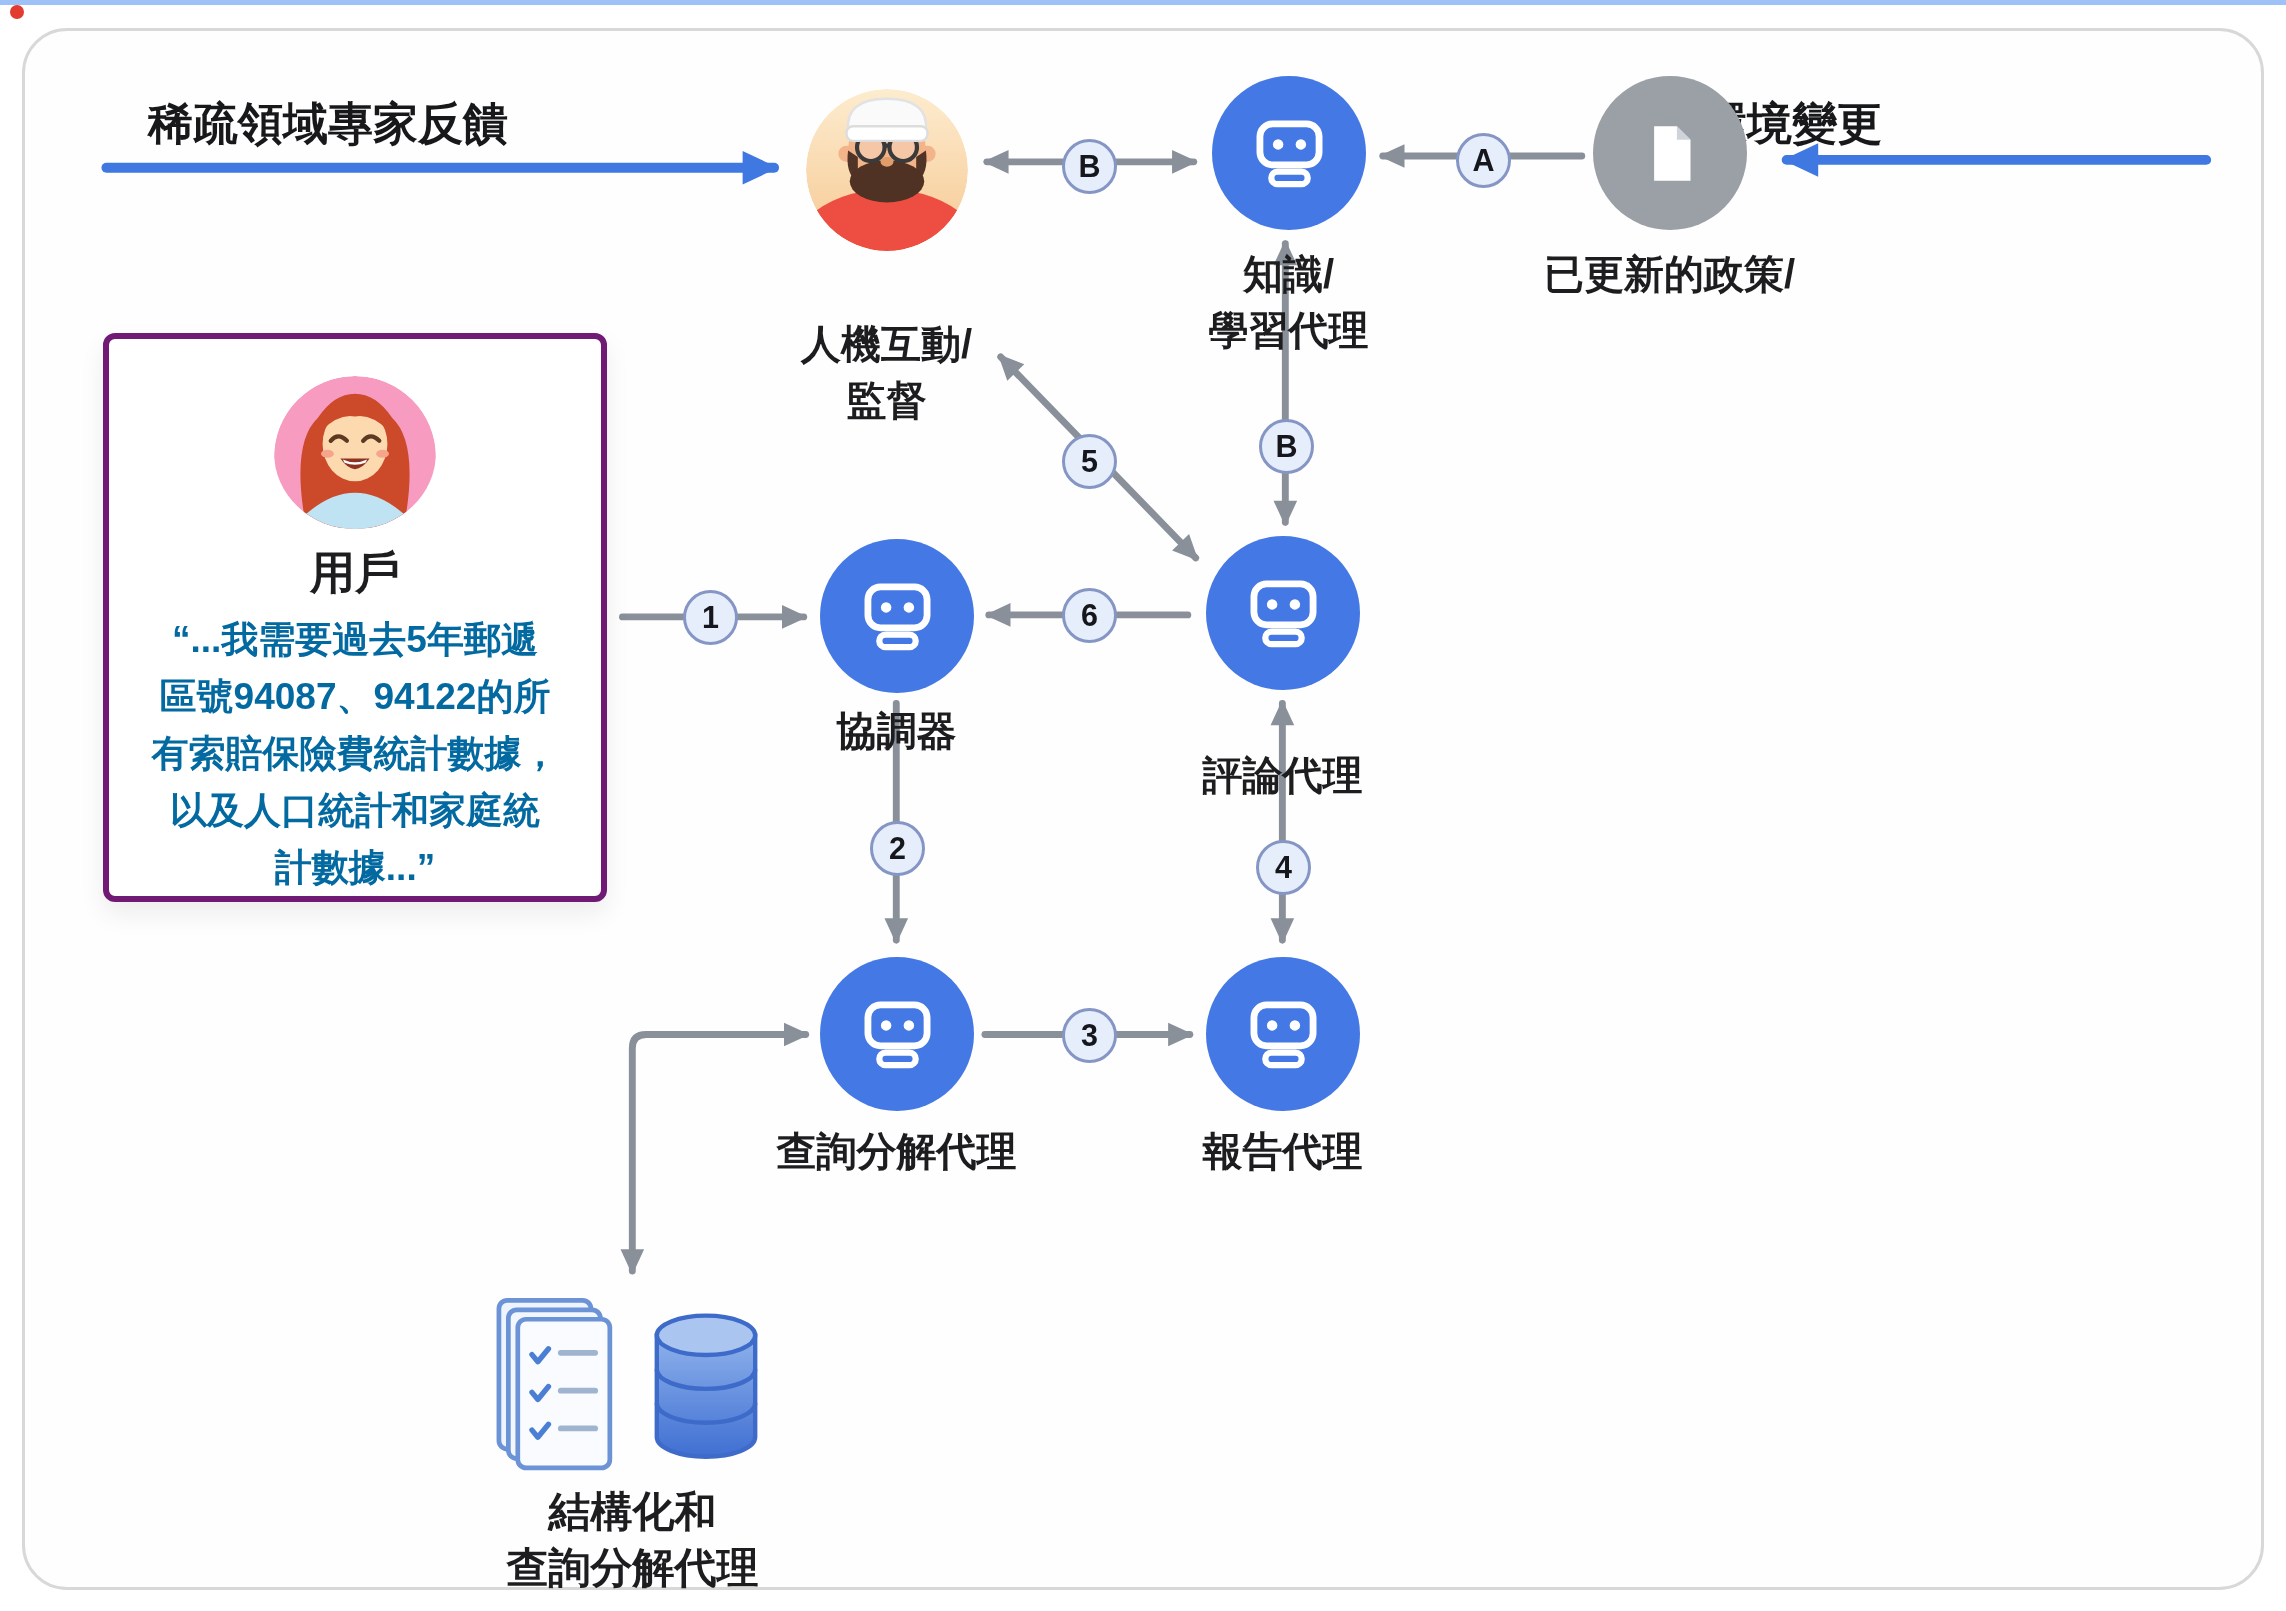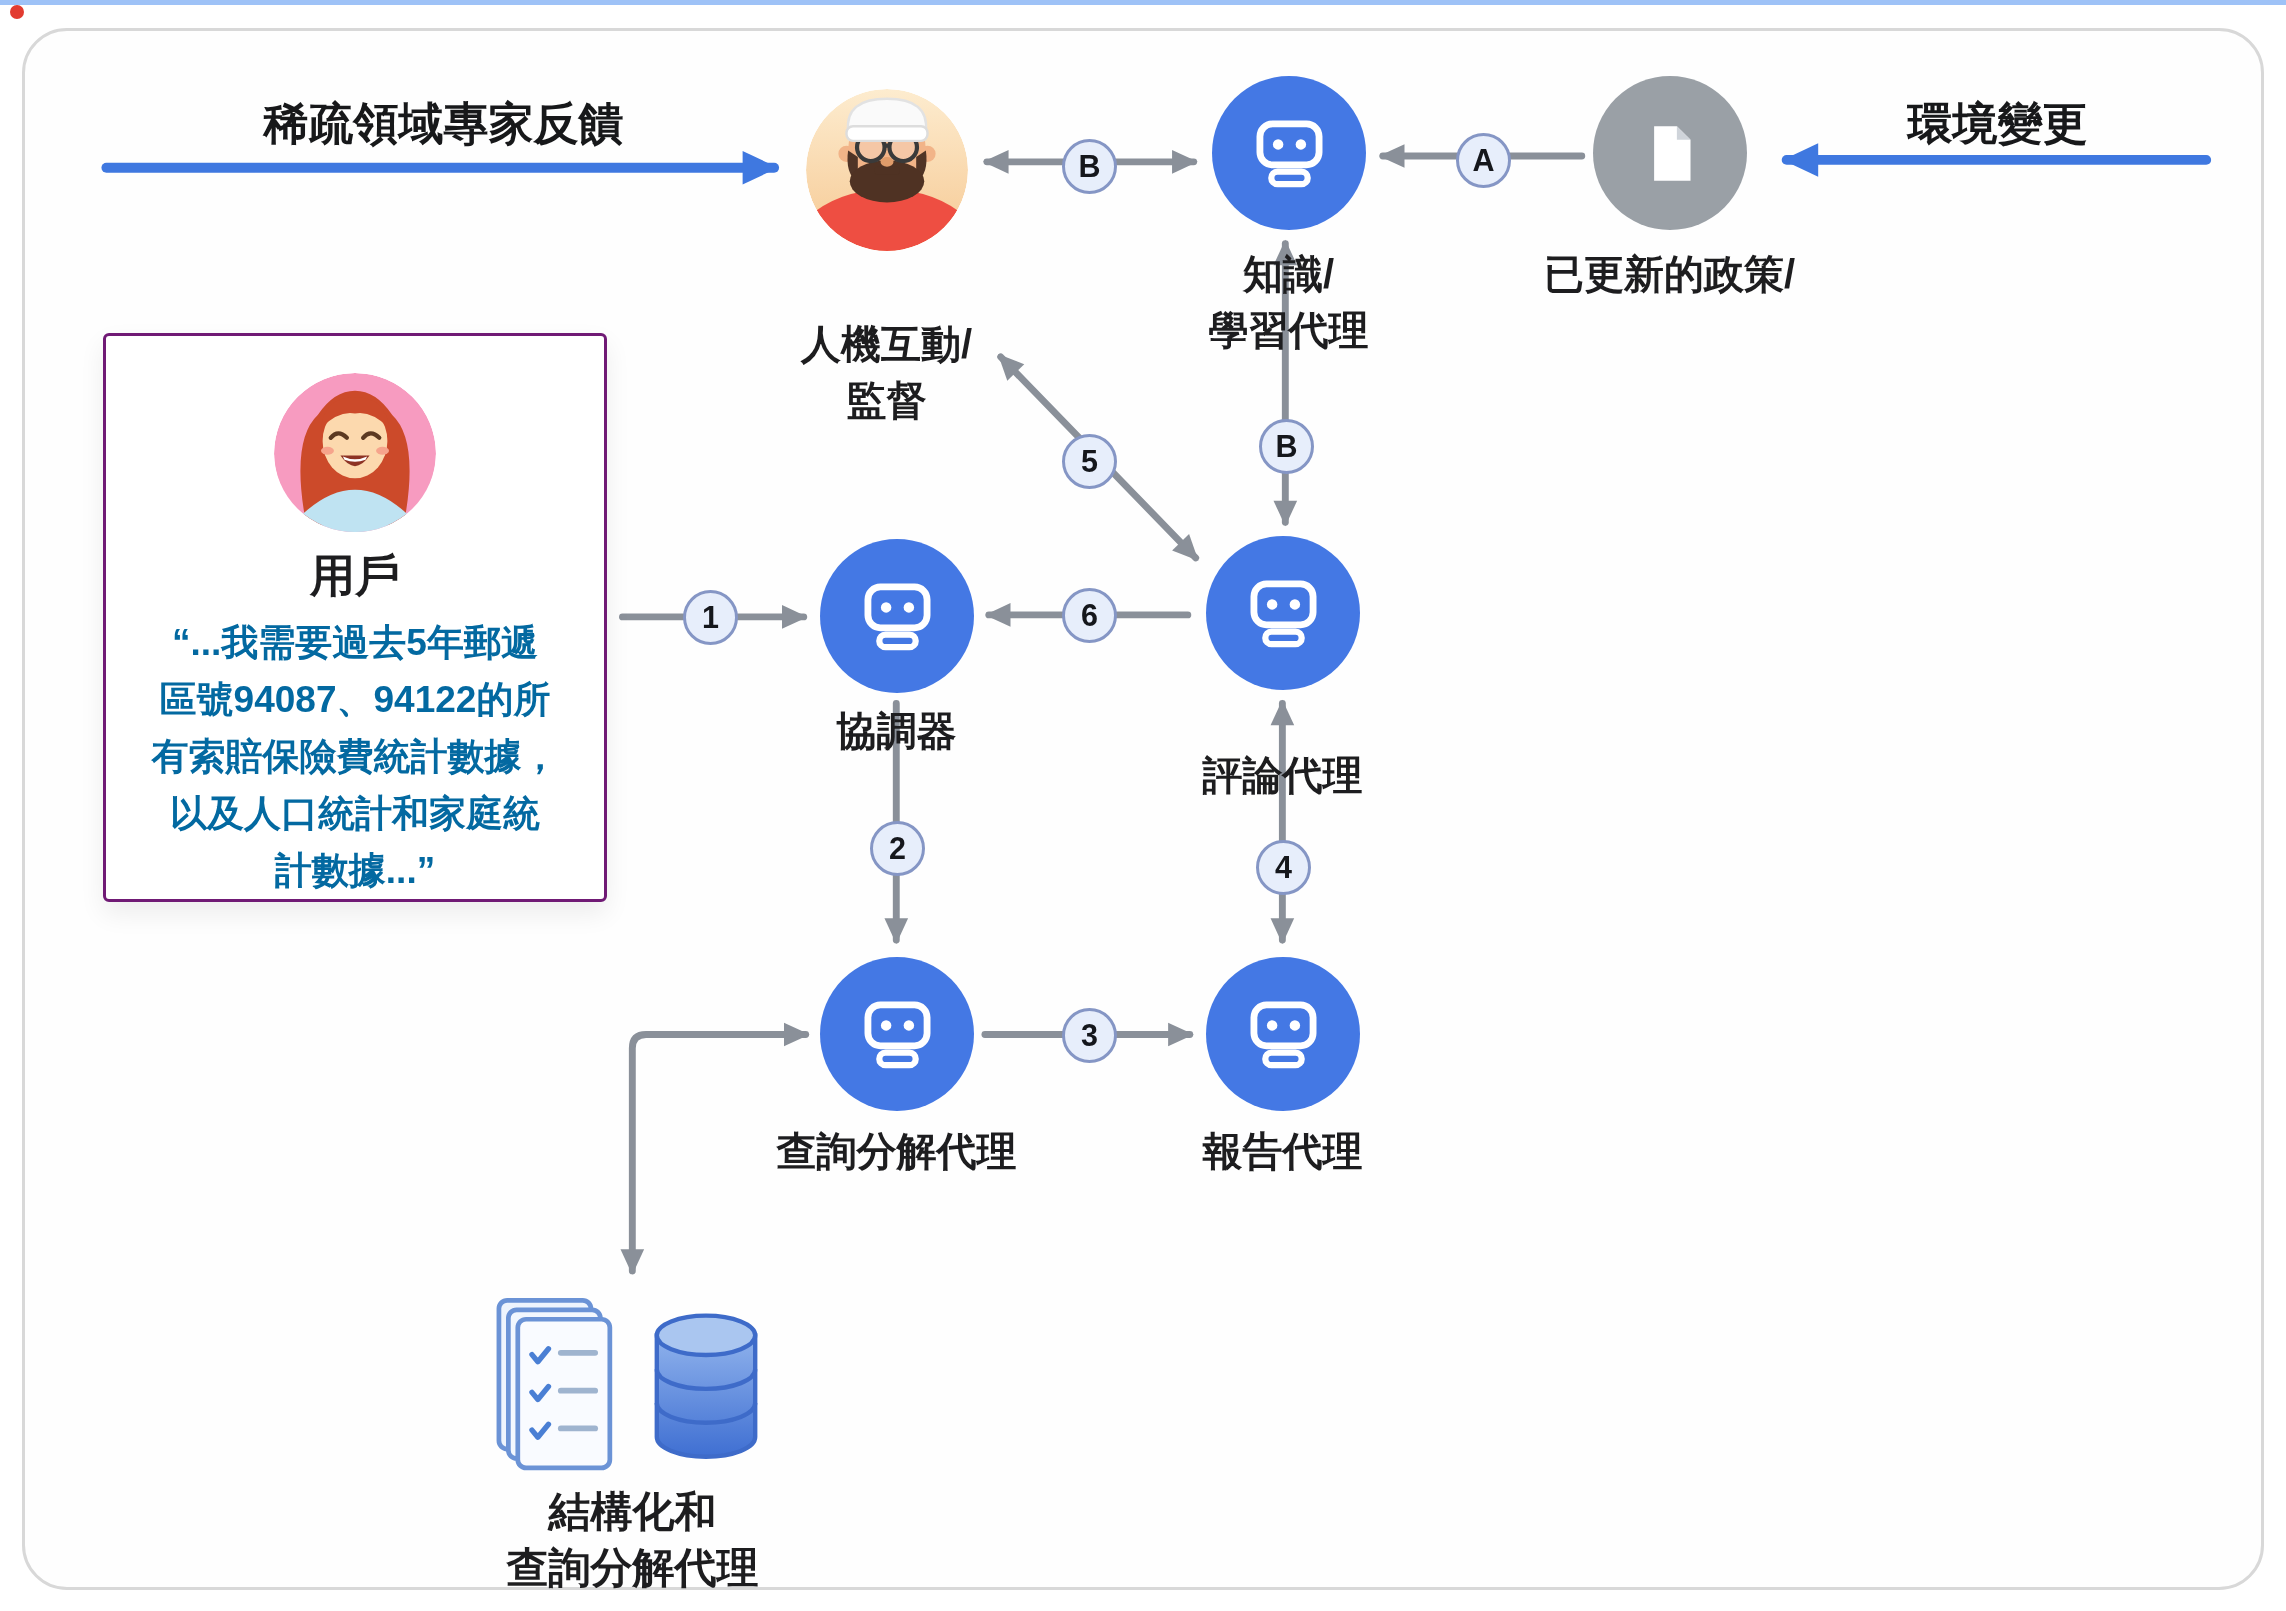--- a/index.html
+++ b/index.html
@@ -27,32 +27,32 @@
   .agent.gray-node { background:#9aa0a6; }
   .avatar {
     position:absolute; width:162px; height:162px; border-radius:50%;
     overflow:hidden; z-index:3;
   }
   .node-label {
     position:absolute; width:433px; text-align:center;
     font-weight:700; font-size:40px; line-height:56px; color:#1d1d1f; z-index:3;
   }
   .header-label {
-    position:absolute; width:591px; text-align:center;
+    position:absolute; width:591px; text-align:left;
     font-weight:700; font-size:45px; color:#17181a; z-index:3;
   }
   .badge {
     position:absolute; width:55px; height:55px; border-radius:50%;
     background:#e7eefb; border:3px solid #8596c5;
     display:flex; align-items:center; justify-content:center;
     font-size:30.5px; font-weight:700; color:#15171c; z-index:5;
   }
   .user-card {
     position:absolute; left:103px; top:333px; width:504px; height:569px;
-    background:#ffffff; border:3px solid #701a75; border-radius:6px;
+    background:#ffffff; border:6px solid #701a75; border-radius:12px;
     box-shadow:0 11.8px 25.6px rgba(0,0,0,0.07);
     display:flex; flex-direction:column; align-items:center;
     padding-top:37px; z-index:3;
   }
   .user-card .avatar { position:static; }
   .user-name { font-size:45px; font-weight:700; margin-top:13.8px; color:#1d1d1f; }
   .user-quote {
     margin-top:7.9px; text-align:center;
     font-size:37px; line-height:57px; font-weight:600; color:#0369a1;
   }

